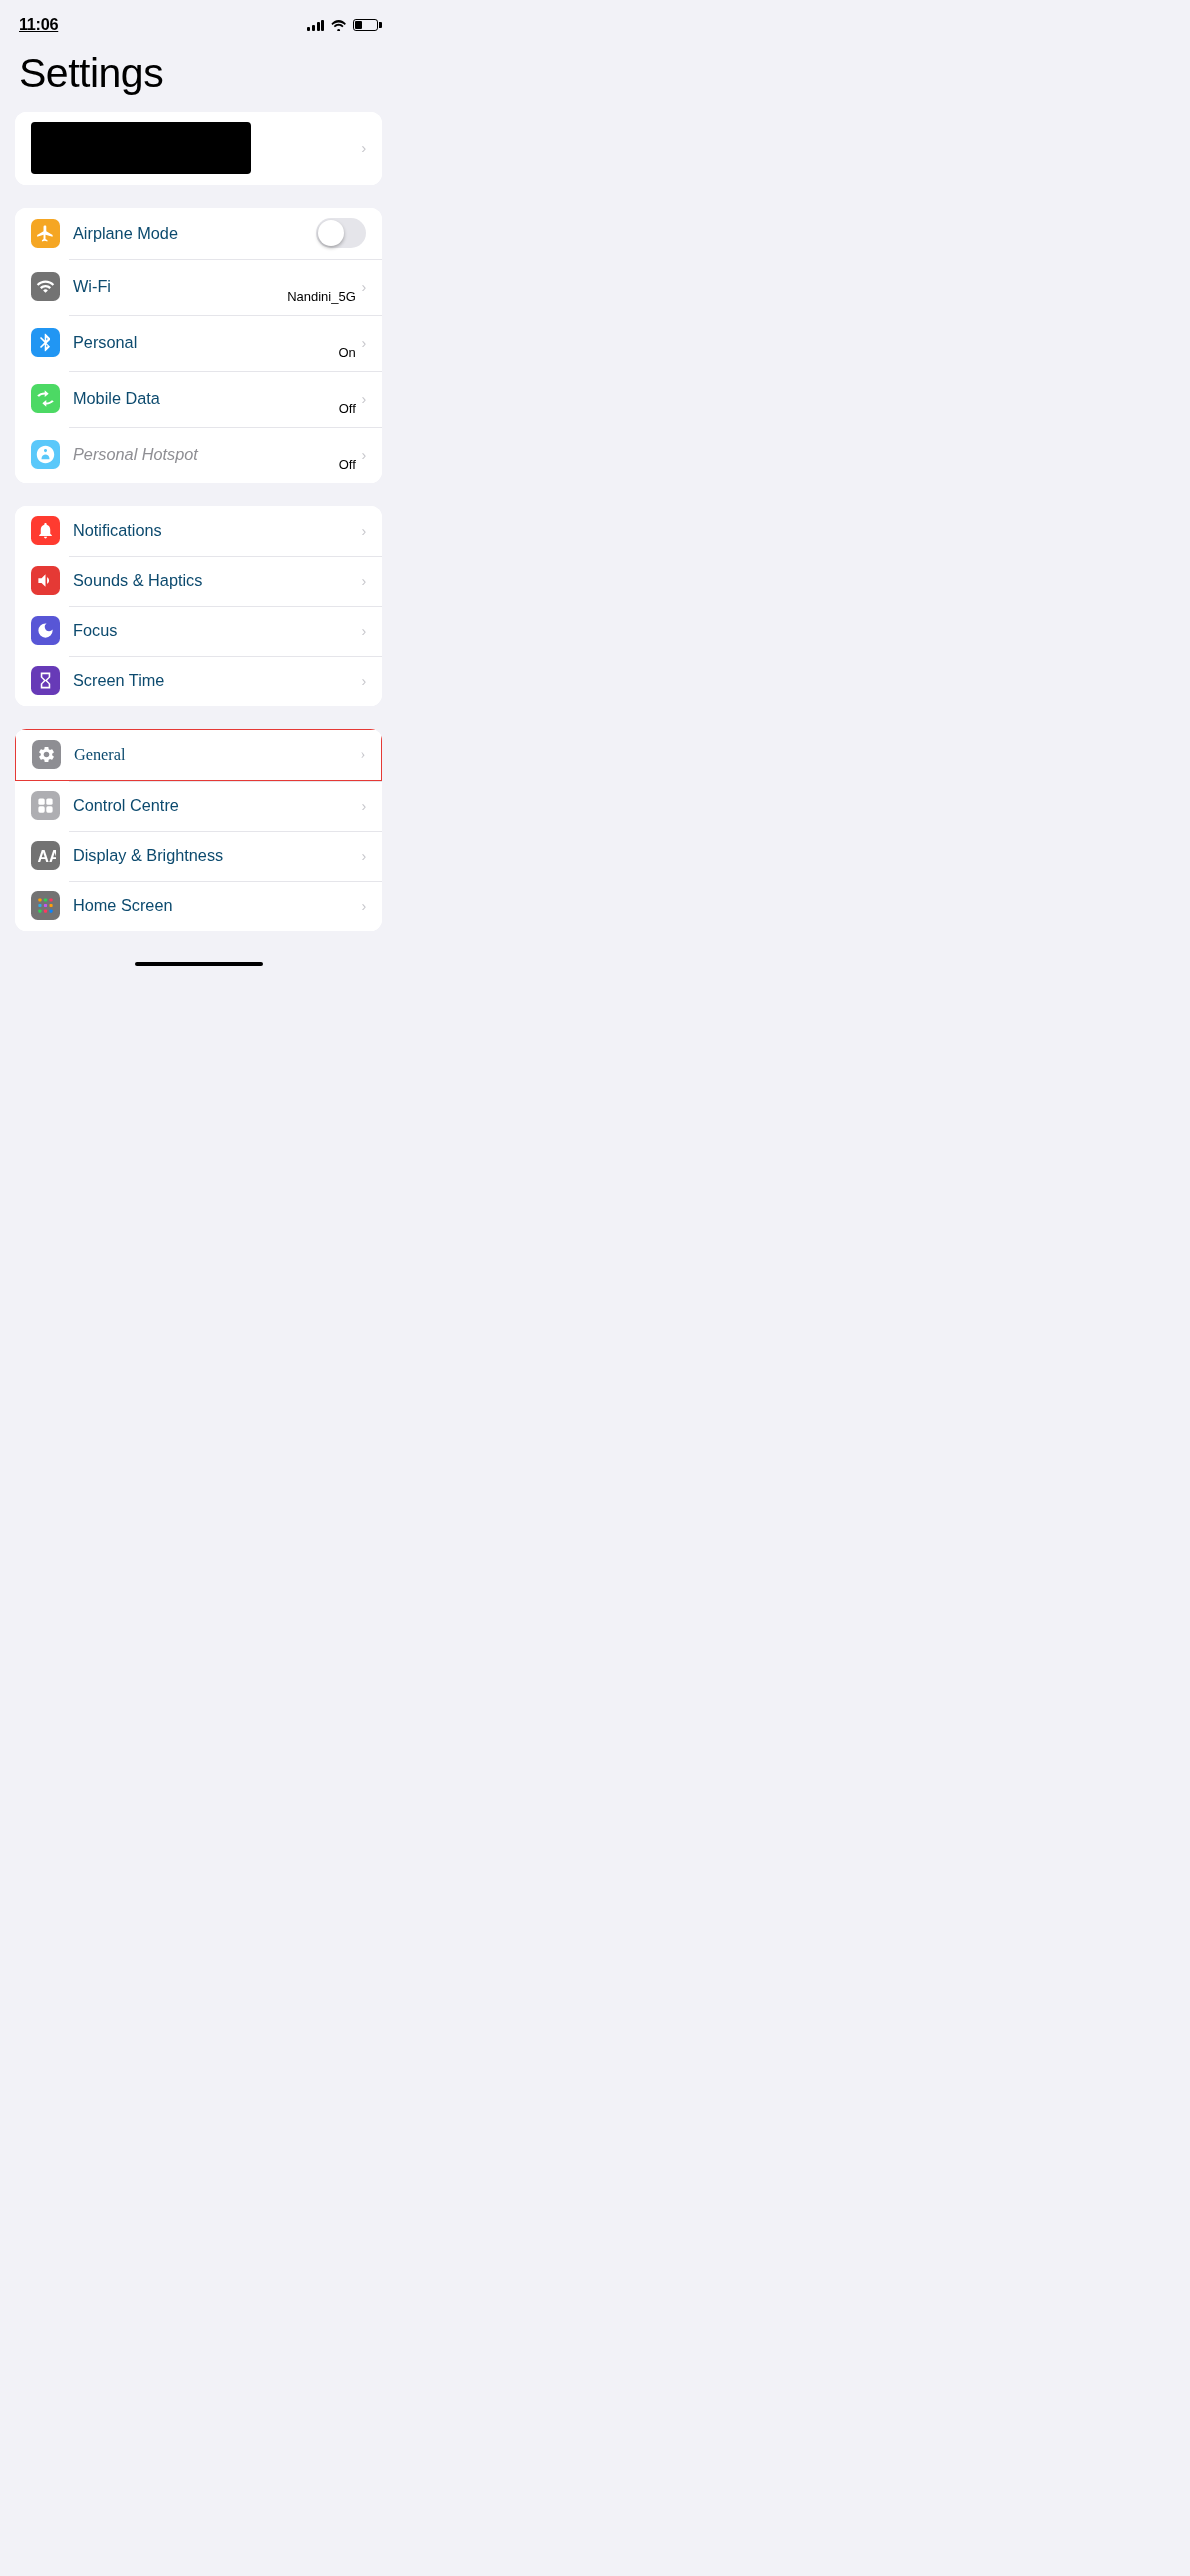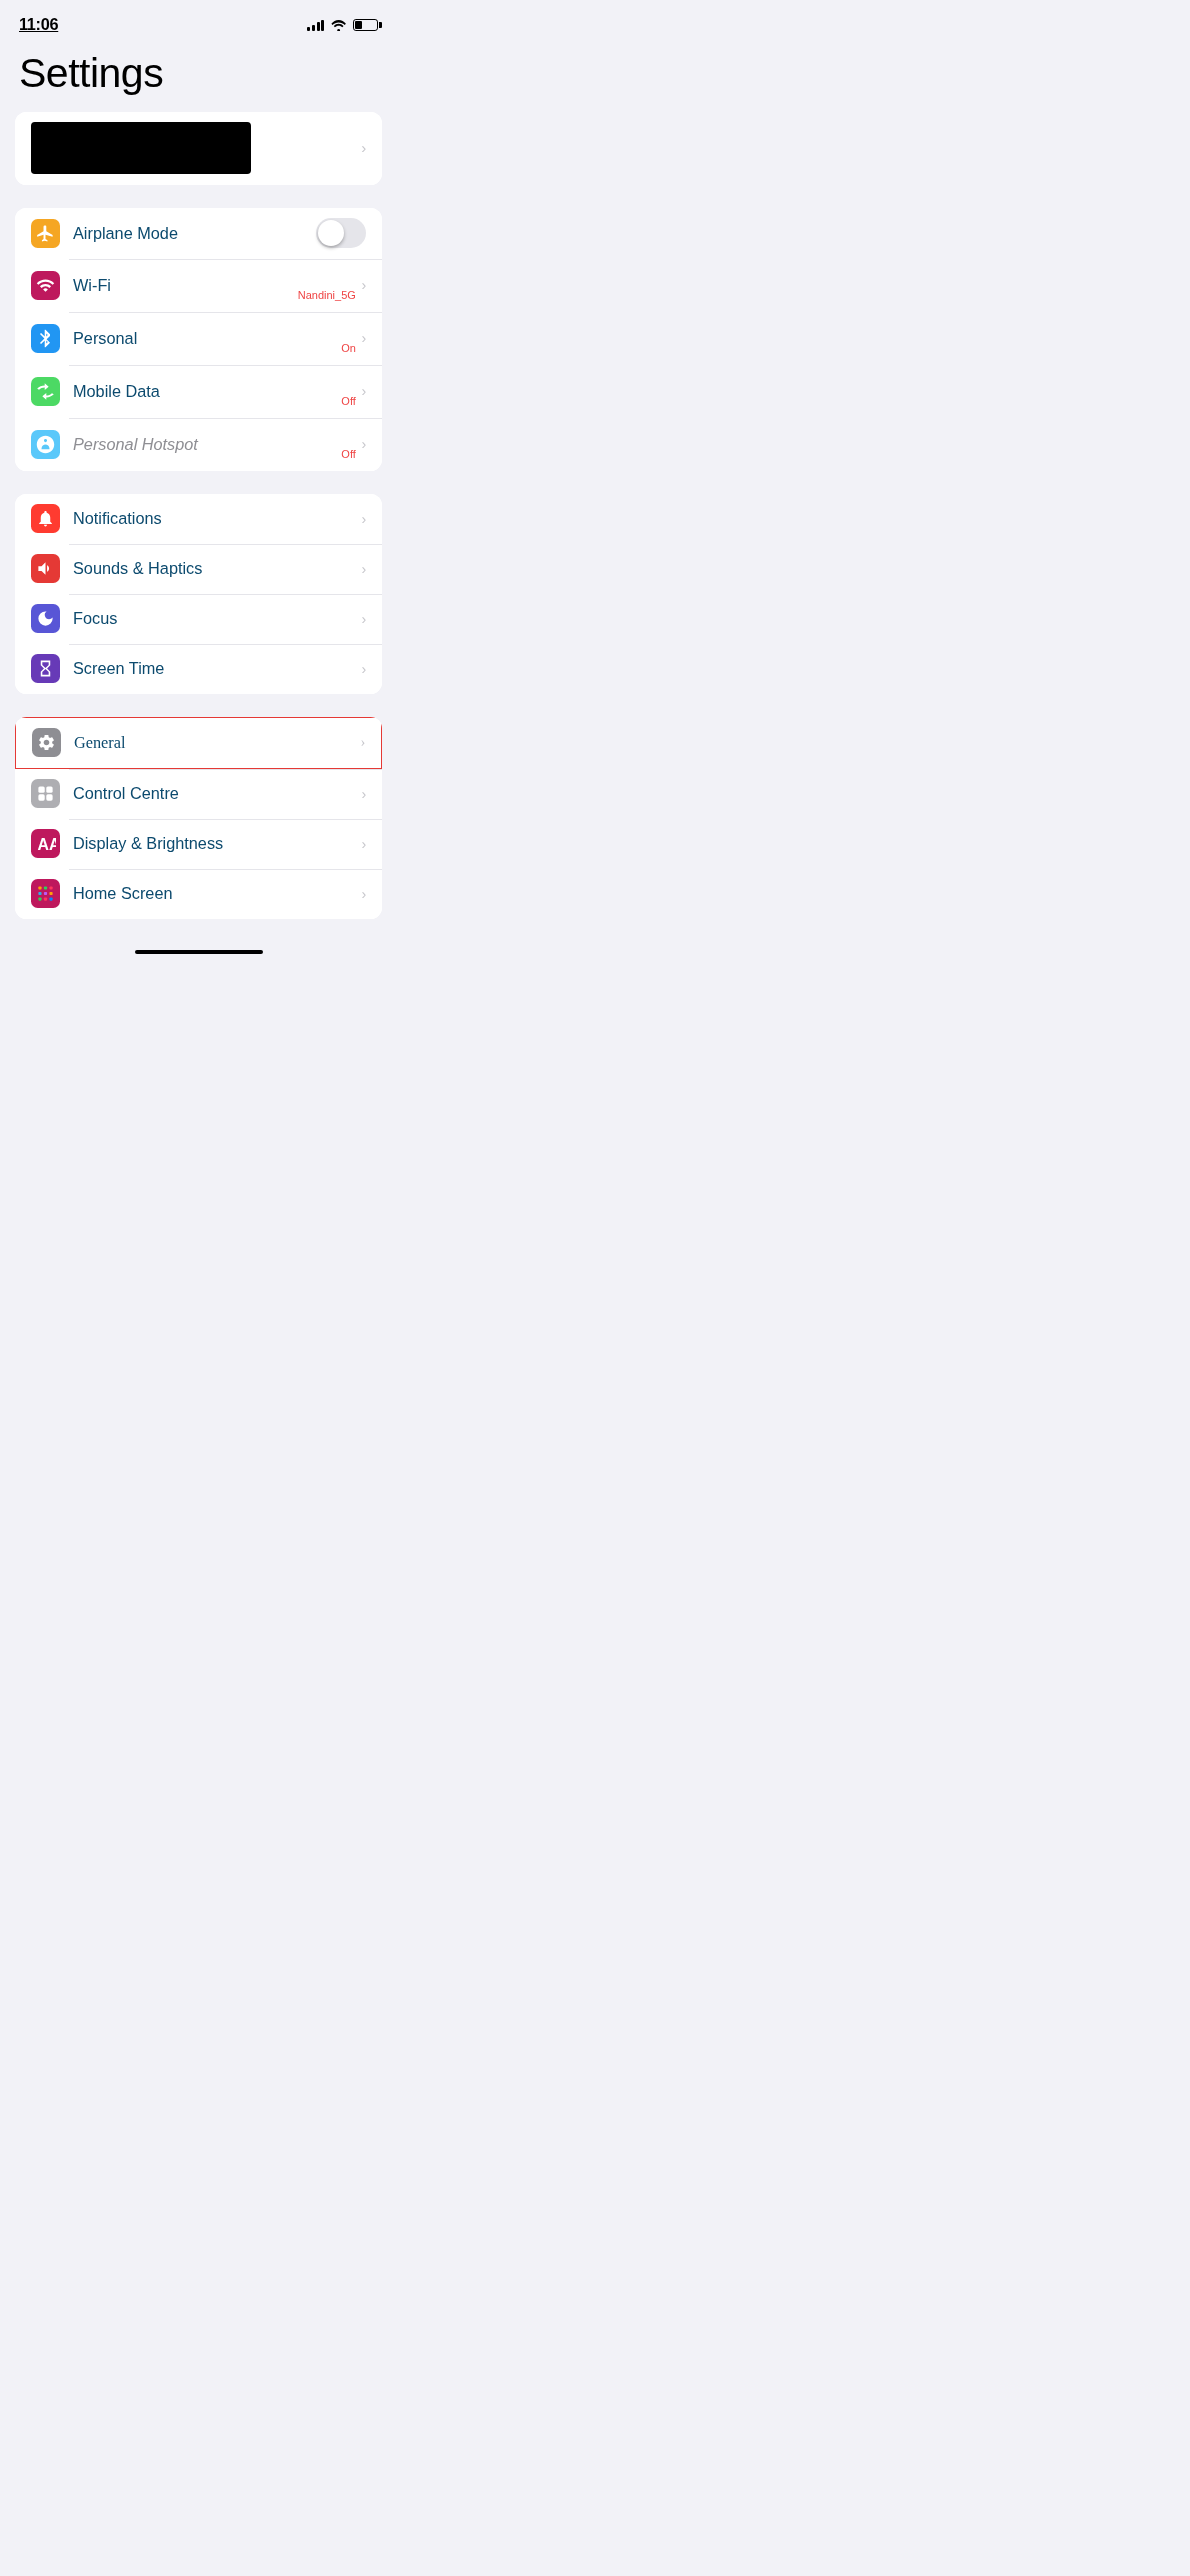--- a/index.html
+++ b/index.html
@@ -160,22 +160,22 @@
       flex: 1;
       font-size: 16.3px;
       color: #0c4a6e;
     }
     .row-label.disabled {
       color: #8e8e93;
       font-style: italic;
     }
 
     .row-value {
-      font-size: 11px;
-      color: #ef4444;
+      font-size: 13px;
+      color: #000000;
       margin-right: 5.8px;
       margin-top: 20px;
     }
 
     .row-chevron {
       color: #c7c7cc;
       font-size: 14.4px;
       font-weight: 500;
     }
 
@@ -196,21 +196,21 @@
       top: 1.9px;
       width: 26px;
       height: 26px;
       border-radius: 50%;
       background: #fff;
       box-shadow: 0 1.9px 3.8px rgba(0,0,0,0.3);
     }
 
     
     .icon-orange { background: #f5a623; }
-    .icon-blue { background: #be185d; }
+    .icon-blue { background: #737373; }
     .icon-blue-dark { background: #2196f3; }
     .icon-green { background: #4cd964; }
     .icon-red { background: #ff3b30; }
     .icon-purple { background: #5856d6; }
     .icon-gray { background: #8e8e93; }
     .icon-gray-mid { background: #aeaeb2; }
 
     
     .home-indicator {
       display: flex;

